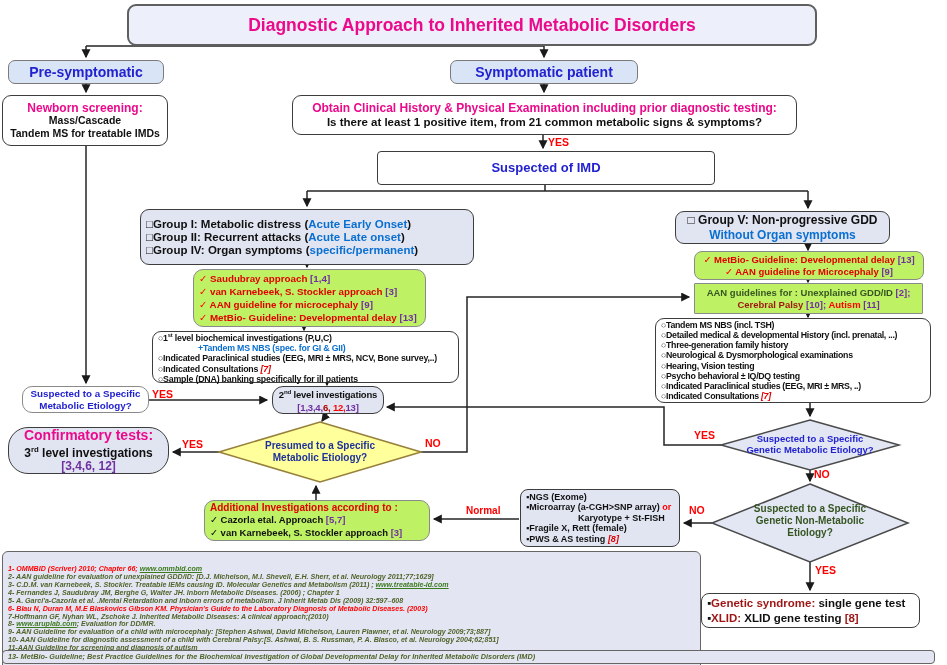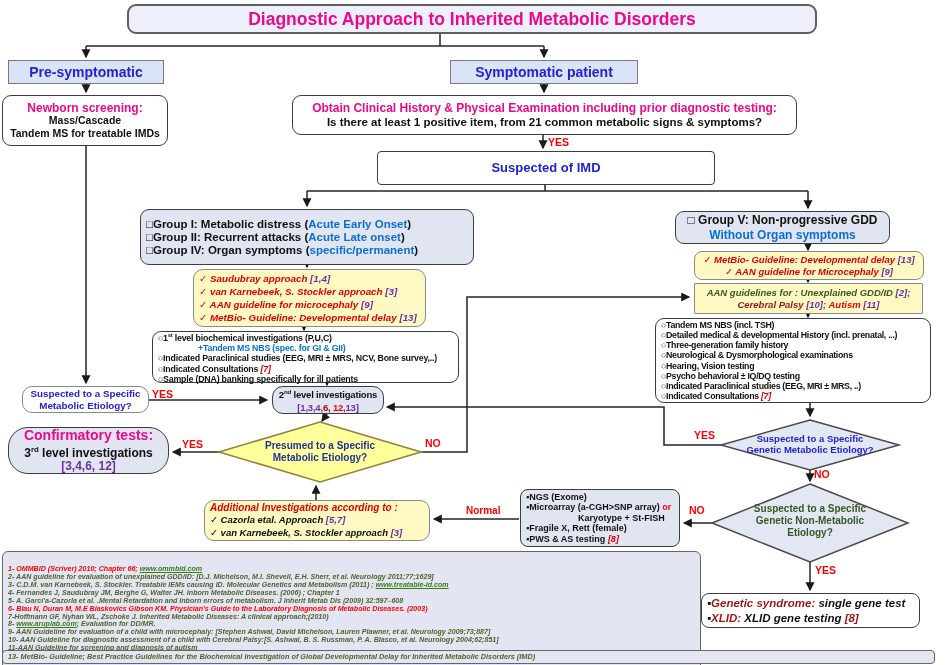--- a/index.html
+++ b/index.html
@@ -5,22 +5,22 @@
   html,body{margin:0;padding:0;background:#fff}
   #stage{position:relative;width:947px;height:665px;background:#fff;overflow:hidden;
          font-family:"Liberation Sans","DejaVu Sans",sans-serif}
   #arrows{position:absolute;left:0;top:0}
   .node{position:absolute;box-sizing:border-box;display:flex;flex-direction:column;
         justify-content:center;font-weight:bold}
   .ctr{text-align:center;align-items:center}
   .lft{align-items:flex-start;text-align:left;padding:1px 2px 1px 5px}
   .bw{background:#fff;border:1.7px solid #3d3d3d;border-radius:9px}
   .bl{background:#e1e5f2;border:1.7px solid #3d3d3d;border-radius:9px}
-  .bc{background:#fef9c3;border:1.6px solid #8a8a8a;border-radius:10px;font-style:italic}
-  .bb{background:#d9e4f6;border:1.6px solid #7a7a7a;border-radius:0}
+  .bc{background:#bef264;border:1.6px solid #8a8a8a;border-radius:10px;}
+  .bb{background:#d9e4f6;border:1.6px solid #7a7a7a;border-radius:7px}
   .rf{background:#e3e6f2;border:1.4px solid #666;border-radius:6px;font-style:italic}
   .ln{white-space:nowrap;line-height:inherit}
   .lab{position:absolute;color:#ff0000;font-weight:bold;font-size:10.5px;z-index:3}
   .dtxt{position:absolute;text-align:center;font-weight:bold;z-index:3}
   .pink{color:#ec0a8c}.blue{color:#2222d0}.mblue{color:#0a6fd0}.navy{color:#1f3299}
   .red{color:#ff0000}.ired{color:#e00000}.dred{color:#b00000}.purple{color:#7030a0}
   .orange{color:#e8720c}.green{color:#4f6228}.glink{color:#3c7a1e;text-decoration:underline}
   .maroon{color:#9e1515}.dkg{color:#375623}.blk{color:#101010}
   .sup{vertical-align:super;font-size:65%}.it{font-style:italic}
 </style>
@@ -62,21 +62,21 @@
       <path marker-end="url(#ah)" d="M810,403 V416"></path>
       <path marker-end="url(#ah)" d="M810,470 V481"></path>
       <path marker-end="url(#ah)" d="M712,523 H684"></path>
       <path marker-end="url(#ah)" d="M810,562 V590"></path>
     </g>
     <polygon points="320,422 421,452 320,482 219,452" fill="#ffff9c" stroke="#97803a" stroke-width="1.6"></polygon>
     <polygon points="810,420 899,445 810,470 721,445" fill="#e2e7f3" stroke="#4a4a4a" stroke-width="1.5"></polygon>
     <polygon points="810,484 908,523 810,562 712,523" fill="#e2e7f3" stroke="#4a4a4a" stroke-width="1.5"></polygon>
   </svg>
 
-  <div class="node ctr" style="left:127px;top:4px;width:690px;height:30px;background:#edeffa;border:2px solid #5f5f5f;border-radius:9px;font-size:17.5px">
+  <div class="node ctr" style="left:127px;top:4px;width:690px;height:42px;background:#edeffa;border:2px solid #5f5f5f;border-radius:9px;font-size:17.5px">
     <div class="ln"><span class="pink">Diagnostic Approach to Inherited Metabolic Disorders</span></div>
   </div>
 
   <div class="node ctr bb" style="left:8px;top:60px;width:156px;height:24px;font-size:14px">
     <div class="ln"><span class="blue">Pre-symptomatic</span></div>
   </div>
 
   <div class="node ctr bw" style="left:2px;top:95px;width:166px;height:51px;font-size:10.5px;line-height:12.5px">
     <div class="ln" style="font-size:12px"><span class="pink">Newborn screening:</span></div>
     <div class="ln"><span class="blk">Mass/Cascade</span></div>
@@ -182,21 +182,21 @@
   </div>
 
   <div class="node lft bl" style="left:520px;top:489px;width:160px;height:58px;font-size:9px;line-height:10.6px;border-radius:8px">
     <div class="ln"><span class="blk">▪NGS (Exome)</span></div>
     <div class="ln"><span class="blk">▪Microarray (a-CGH&gt;SNP array) </span><span class="red">or</span></div>
     <div class="ln" style="padding-left:52px"><span class="blk">Karyotype + St-FISH</span></div>
     <div class="ln"><span class="blk">▪Fragile X, Rett (female)</span></div>
     <div class="ln"><span class="blk">▪PWS  &amp; AS  testing </span><span class="ired it">[8]</span></div>
   </div>
 
-  <div class="node lft bw" style="left:701px;top:593px;width:219px;height:35px;font-size:11.5px;line-height:15px;font-style:italic;border-radius:8px">
+  <div class="node lft bw" style="left:701px;top:593px;width:219px;height:35px;font-size:11.5px;line-height:15px;border-radius:8px">
     <div class="ln"><span class="blk">▪</span><span class="maroon">Genetic syndrome:</span><span class="blk"> single gene test</span></div>
     <div class="ln"><span class="blk">▪</span><span class="maroon">XLID:</span><span class="blk"> XLID gene testing </span><span class="maroon">[8]</span></div>
   </div>
 
   <div class="node lft rf" style="left:2px;top:551px;width:699px;height:125px;font-size:7.1px;line-height:7.85px;font-weight:bold">
     <div class="ln"><span class="red">1- OMMBID (Scriver) 2010; Chapter 66;  </span><span class="glink">www.ommbid.com</span></div>
     <div class="ln"><span class="green">2- AAN guideline for evaluation of unexplained GDD/ID: [D.J. Michelson, M.I. Shevell, E.H. Sherr, et al. Neurology 2011;77;1629]</span></div>
     <div class="ln"><span class="green">3- C.D.M. van Karnebeek, S. Stockler. Treatable IEMs causing ID. Molecular Genetics and Metabolism (2011) ; </span><span class="glink">www.treatable-id.com</span></div>
     <div class="ln"><span class="green">4- Fernandes J, Saudubray JM, Berghe G, Walter JH. Inborn Metabolic Diseases. (2006) ; Chapter 1</span></div>
     <div class="ln"><span class="green">5- A. Garci'a-Cazorla  et al. .Mental Retardation and Inborn errors of metabolism. J Inherit Metab Dis (2009) 32:597–608</span></div>

